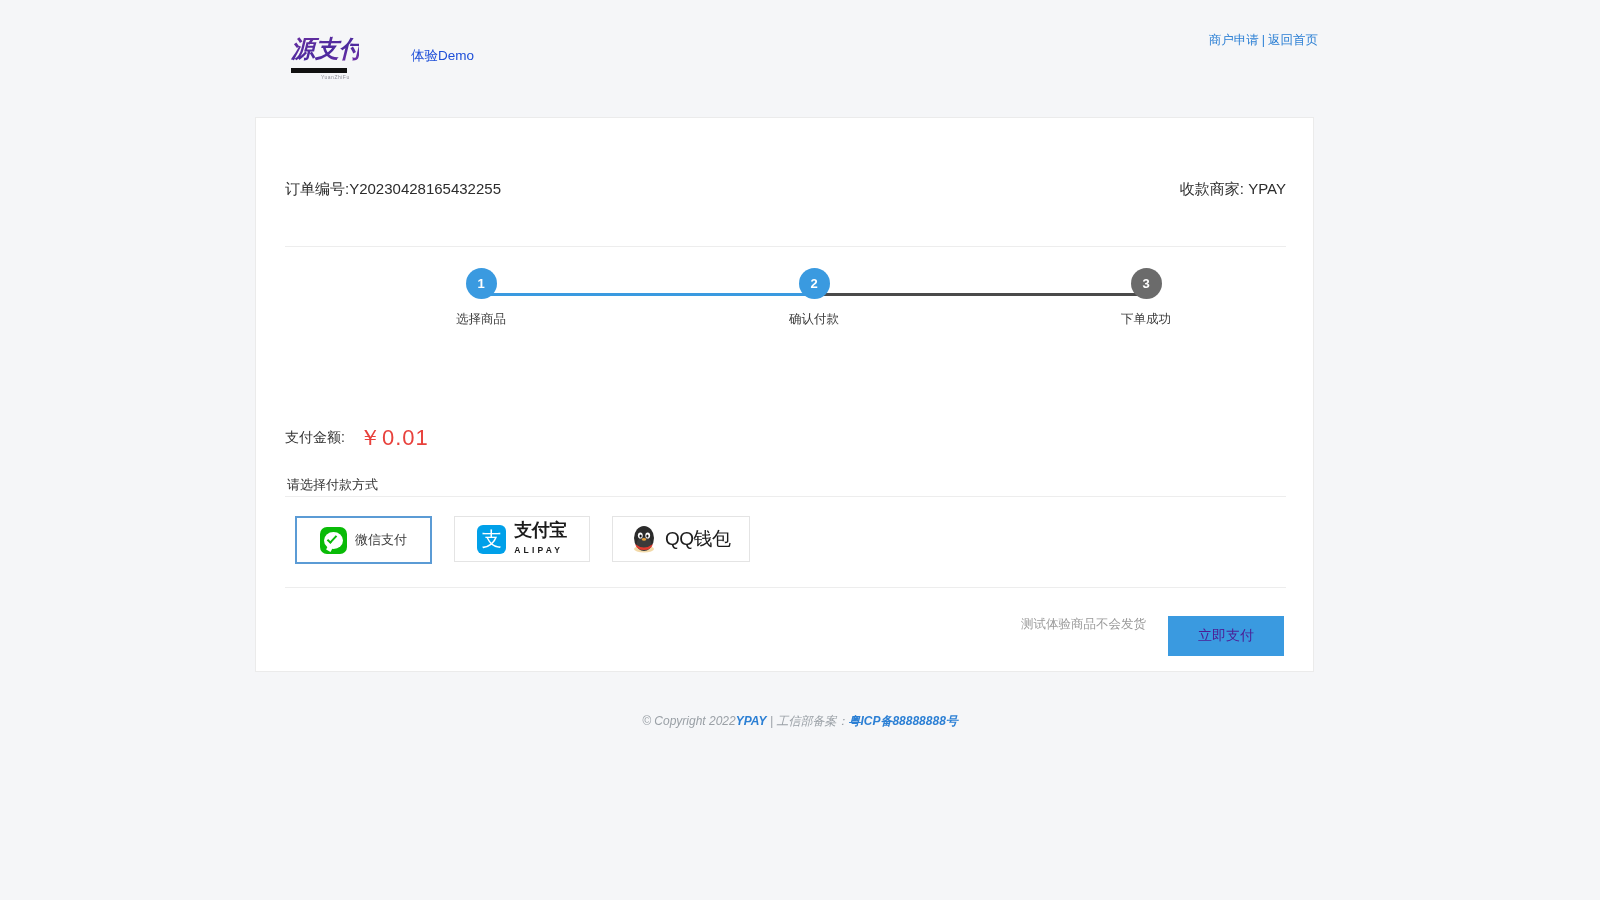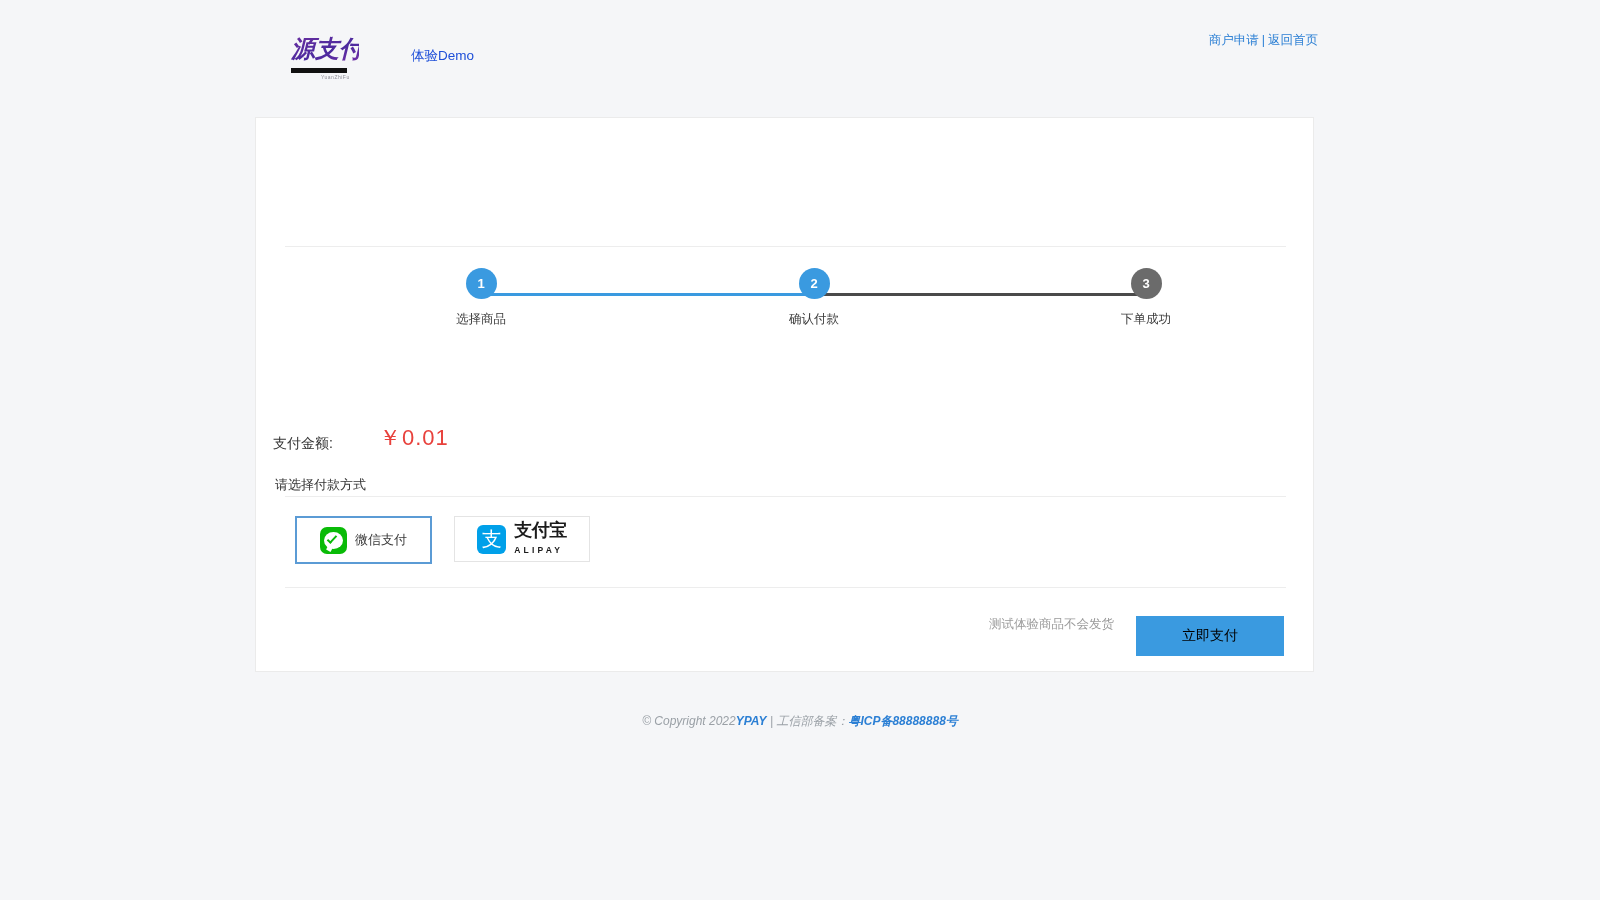--- a/index.html
+++ b/index.html
@@ -122,35 +122,34 @@
     font-size: 12.5px;
     color: #3c3c3c;
   }
   .step.s1 { left: 196px; }
   .step.s2 { left: 529px; }
   .step.s3 { left: 861px; }
 
   
   .amount-row {
     position: absolute;
-    left: 17px; top: 305px;
-    display: flex;
-    align-items: flex-end;
-    gap: 32px;
+    left: 29px; top: 305px;
+    display: flex;
+    align-items: center;
   }
   .amount-label { font-size: 14px; color: #333; }
   .amount-value {
     font-size: 22px;
     color: #e8413c;
     margin-left: 14px;
     letter-spacing: 1px;
   }
   .choose-label {
     position: absolute;
-    left: 19px; top: 358px;
+    left: 31px; top: 358px;
     font-size: 13px;
     color: #333;
     text-align: right;
   }
 
   
   .methods {
     position: absolute;
     left: 39px; top: 398px;
     display: flex;
@@ -246,24 +245,24 @@
     display: flex;
     align-items: flex-start;
     gap: 22px;
   }
   .hint {
     font-size: 12.5px;
     color: #9a9a9a;
   }
   .pay-btn {
     background: #3a9ae0;
-    color: #000000;
+    color: #4c1d95;
     font-size: 14px;
     border: none;
-    padding: 11px 46px;
+    padding: 11px 30px;
     cursor: pointer;
     font-family: inherit;
   }
 
   
   .page-footer {
     position: absolute;
     left: 0; top: 713px;
     width: 1600px;
     text-align: center;
@@ -296,20 +295,24 @@
 
   <div class="demo-label">体验Demo</div>
 
   <div class="toplinks">
     <a href="#">商户申请</a><span class="sep">|</span><a href="#">返回首页</a>
   </div>
 </div>
 
 <div class="card">
 
+  <div class="order-row">
+    <span>订单编号:Y20230428165432255</span>
+    <span>收款商家: YPAY</span>
+  </div>
 
   <div class="divider d1"></div>
 
   <div class="steps">
     <div class="track done"></div>
     <div class="track todo"></div>
 
     <div class="step s1 active">
       <div class="bubble">1</div>
       <div class="stepname">选择商品</div>
@@ -344,20 +347,34 @@
     </div>
 
     <div class="tile alipay">
       <span class="ali-icon">支</span>
       <span class="ali-text">
         <span class="ali-cn">支付宝</span><br>
         <span class="ali-en">ALIPAY</span>
       </span>
     </div>
 
+    <div class="tile qq">
+      <svg width="26" height="28" viewBox="0 0 26 28">
+        <ellipse cx="13" cy="24" rx="10" ry="3.5" fill="#f2d9a8"></ellipse>
+        <ellipse cx="13" cy="13" rx="10" ry="12" fill="#2b2b2b"></ellipse>
+        <ellipse cx="13" cy="19" rx="7.5" ry="7" fill="#3a3a3a"></ellipse>
+        <path d="M4 19 q9 7 18 0 q-2 6 -9 6 q-7 0 -9 -6z" fill="#e03a2f"></path>
+        <ellipse cx="9.3" cy="10.5" rx="2.4" ry="3.1" fill="#fff"></ellipse>
+        <ellipse cx="16.7" cy="10.5" rx="2.4" ry="3.1" fill="#fff"></ellipse>
+        <ellipse cx="9.6" cy="11" rx="1.1" ry="1.5" fill="#111"></ellipse>
+        <ellipse cx="16.4" cy="11" rx="1.1" ry="1.5" fill="#111"></ellipse>
+        <ellipse cx="13" cy="14.4" rx="2.1" ry="1.4" fill="#e8a33d"></ellipse>
+      </svg>
+      <span class="qq-text">QQ钱包</span>
+    </div>
   </div>
 
   <div class="divider d3"></div>
 
   <div class="action-row">
     <span class="hint">测试体验商品不会发货</span>
     <button class="pay-btn">立即支付</button>
   </div>
 </div>
 

